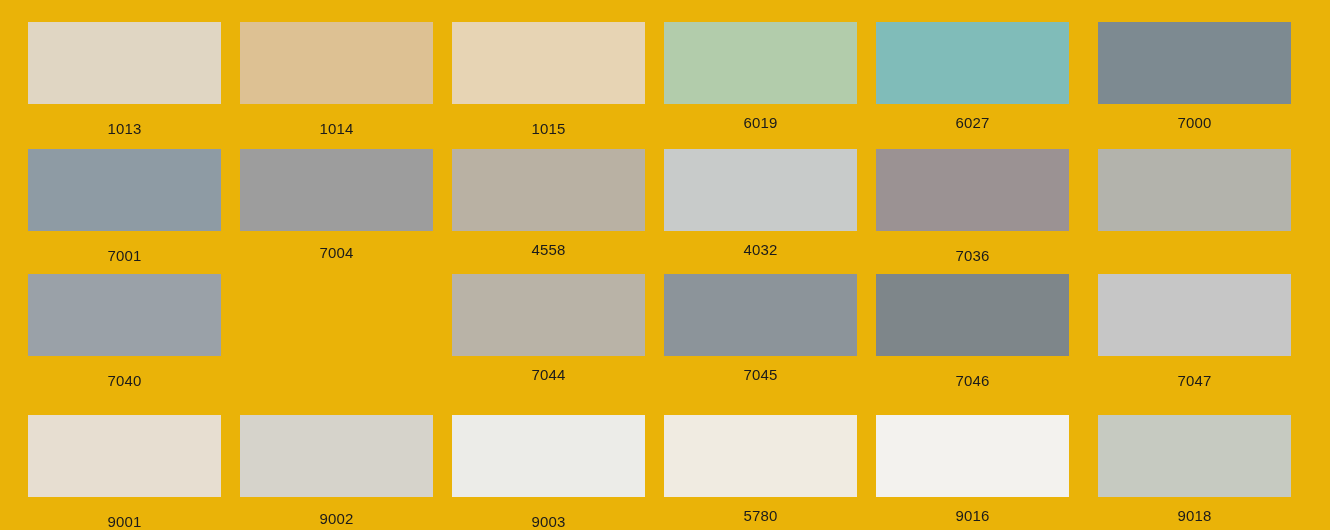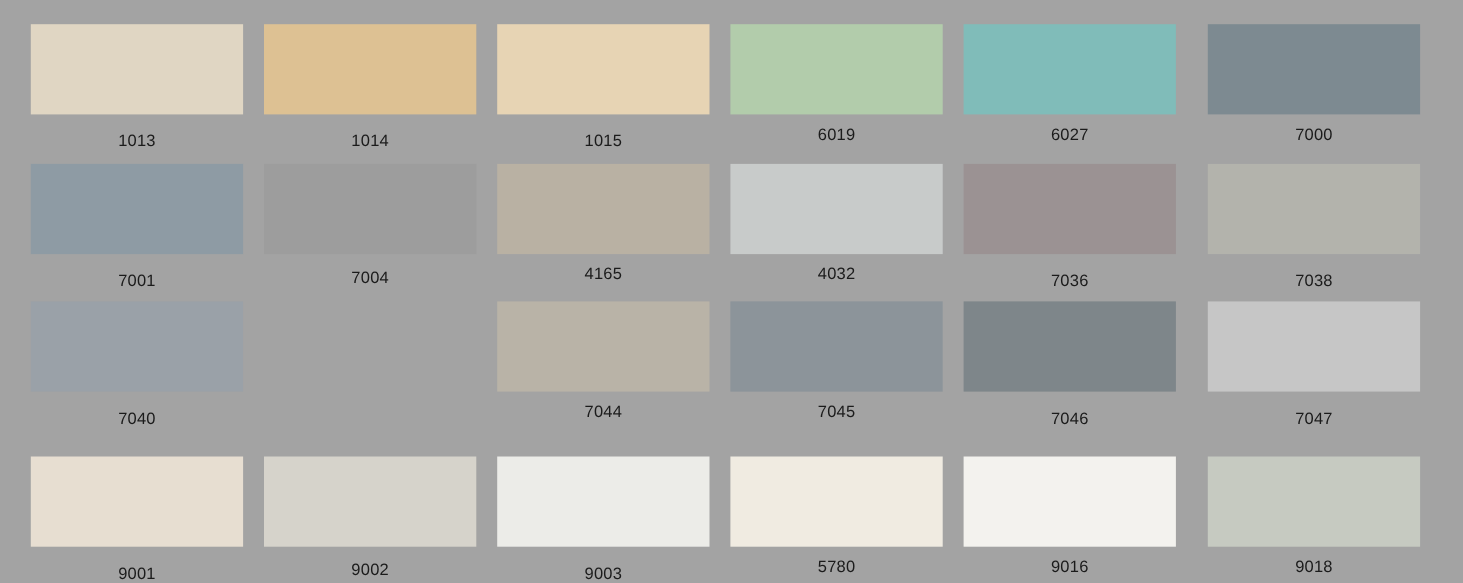--- a/index.html
+++ b/index.html
@@ -51,21 +51,21 @@
   .row-2 { top: 274px; }
   .row-3 { top: 415px; }
   
   .lab-a .swatch-label { margin-top: 14px; }
   .lab-b .swatch-label { margin-top: 17px; }
   .lab-c .swatch-label { margin-top: 11px; }
 </style>
 </head>
 <body>
 
-<div id="palette-board" style="background-color: #a3a3a3;">
+<div id="palette-board" style="background-color: #eab308;">
 
   <div class="swatch-cell col-0 row-0 lab-b">
     <span class="swatch-chip" style="background-color:#e0d6c3;"></span>
     <span class="swatch-label">1013</span>
   </div>
   <div class="swatch-cell col-1 row-0 lab-b">
     <span class="swatch-chip" style="background-color:#ddc193;"></span>
     <span class="swatch-label">1014</span>
   </div>
   <div class="swatch-cell col-2 row-0 lab-b">
@@ -88,33 +88,32 @@
   <div class="swatch-cell col-0 row-1 lab-b">
     <span class="swatch-chip" style="background-color:#8e9ba4;"></span>
     <span class="swatch-label">7001</span>
   </div>
   <div class="swatch-cell col-1 row-1 lab-a">
     <span class="swatch-chip" style="background-color:#9d9d9d;"></span>
     <span class="swatch-label">7004</span>
   </div>
   <div class="swatch-cell col-2 row-1 lab-c">
     <span class="swatch-chip" style="background-color:#b9b1a3;"></span>
-    <span class="swatch-label">4165</span>
+    <span class="swatch-label">4558</span>
   </div>
   <div class="swatch-cell col-3 row-1 lab-c">
     <span class="swatch-chip" style="background-color:#c8cbca;"></span>
     <span class="swatch-label">4032</span>
   </div>
   <div class="swatch-cell col-4 row-1 lab-b">
     <span class="swatch-chip" style="background-color:#9b9293;"></span>
     <span class="swatch-label">7036</span>
   </div>
   <div class="swatch-cell col-5 row-1 lab-b">
     <span class="swatch-chip" style="background-color:#b3b3ac;"></span>
-    <span class="swatch-label">7038</span>
   </div>
 
   <div class="swatch-cell col-0 row-2 lab-b">
     <span class="swatch-chip" style="background-color:#9aa1a8;"></span>
     <span class="swatch-label">7040</span>
   </div>
   <div class="swatch-cell col-2 row-2 lab-c">
     <span class="swatch-chip" style="background-color:#b9b3a7;"></span>
     <span class="swatch-label">7044</span>
   </div>

